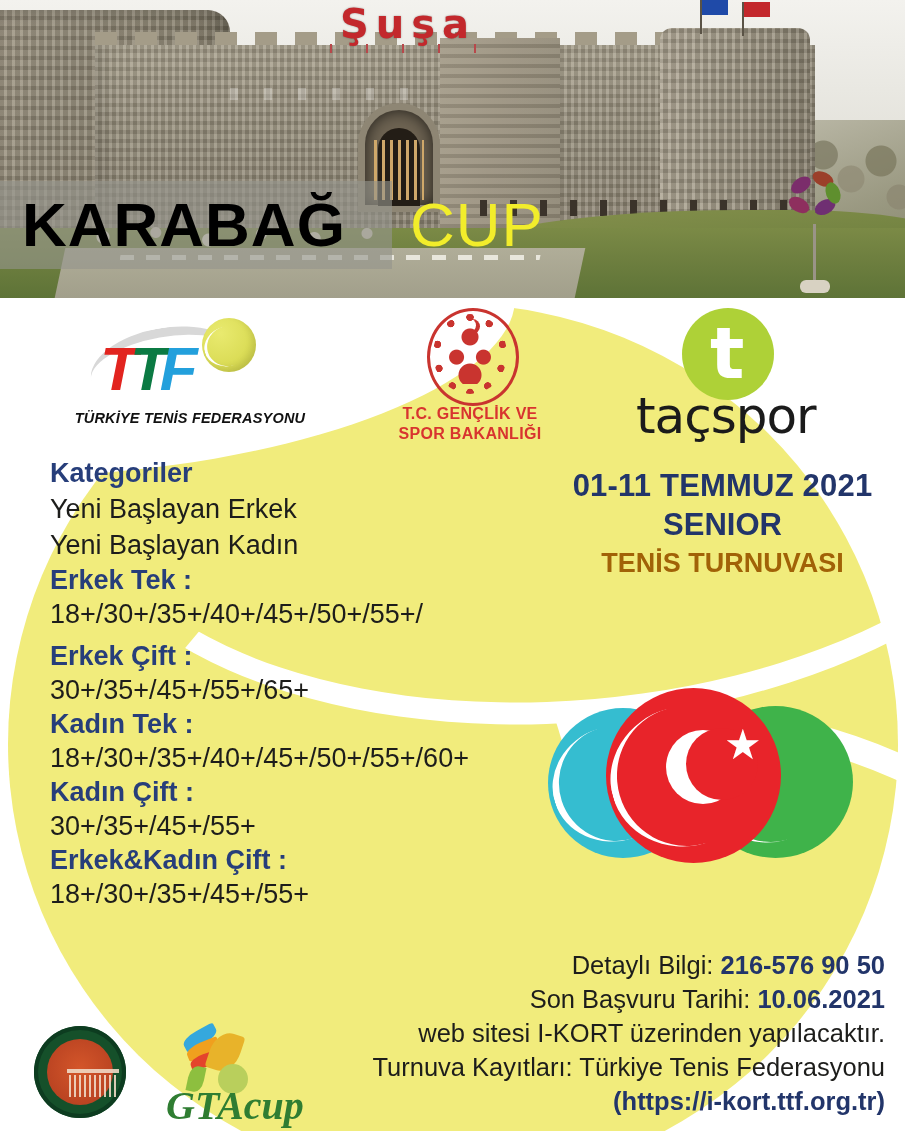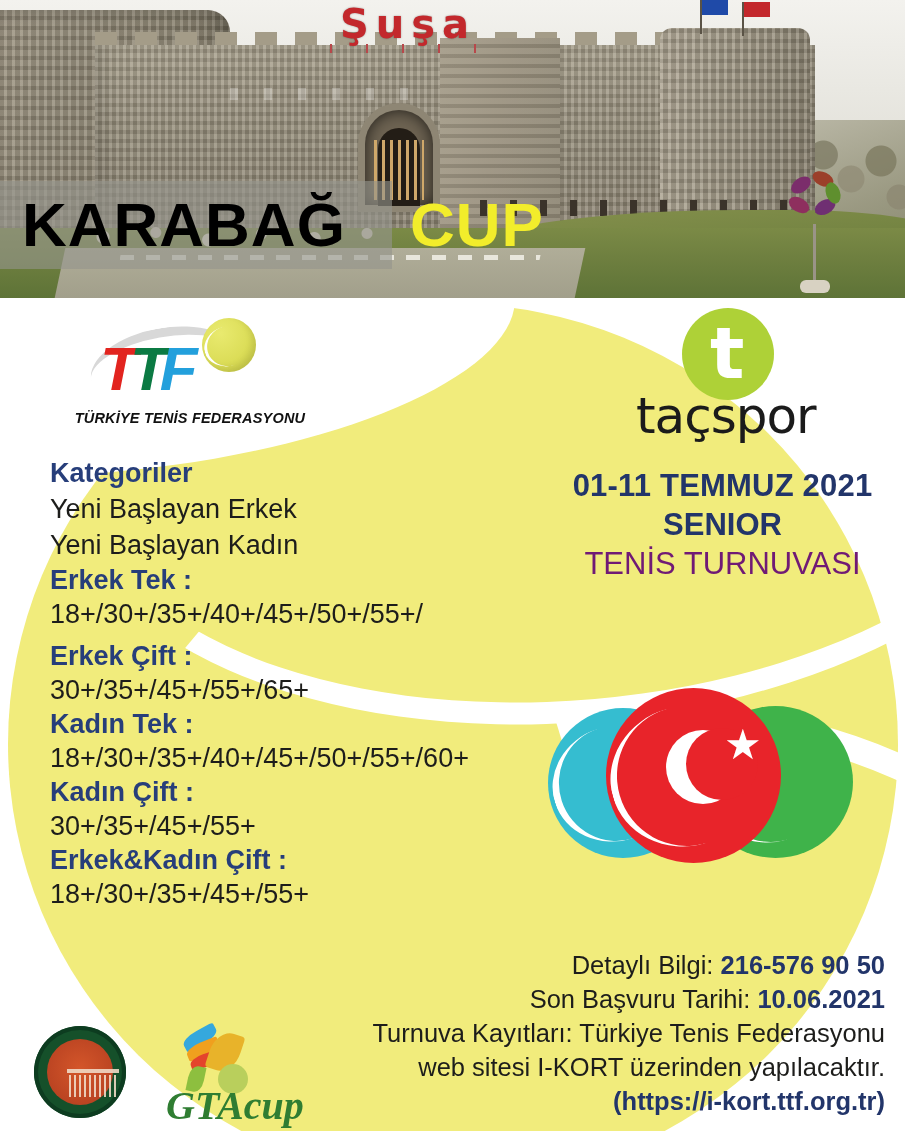--- a/index.html
+++ b/index.html
@@ -164,21 +164,21 @@
     background:rgba(148,148,140,.62);
   }
   .title-karabag{
     position:absolute;left:22px;top:186px;
     font-size:62px;font-weight:700;color:#000000;
     letter-spacing:1px;line-height:78px;
     font-family:"Liberation Sans",sans-serif;
   }
   .title-cup{
     position:absolute;left:410px;top:186px;
-    font-size:62px;font-weight:700;color:#f2ed2b;
+    font-size:62px;font-weight:400;color:#f2ed2b;
     letter-spacing:1px;line-height:78px;
     font-family:"Liberation Sans",sans-serif;
   }
 
   
   .lower{
     position:absolute;left:0;top:298px;width:905px;height:833px;
     background:#ffffff;overflow:hidden;
   }
   .ball-bg{
@@ -313,21 +313,21 @@
   .col-right{position:absolute;left:540px;top:168px;width:365px;text-align:center;}
   .date-line{
     color:#22356a;font-weight:700;font-size:31px;line-height:39px;letter-spacing:.2px;
     font-family:"Liberation Sans",sans-serif;
   }
   .senior-line{
     color:#22356a;font-weight:700;font-size:31px;line-height:39px;
     font-family:"Liberation Sans",sans-serif;
   }
   .turnuva-line{
-    color:#701a75;font-weight:400;font-size:31px;line-height:39px;
+    color:#a16207;font-weight:700;font-size:27px;line-height:39px;
     font-family:"Liberation Sans",sans-serif;
   }
 
   
   .balls{position:absolute;left:548px;top:390px;width:330px;height:180px;}
   .ball{position:absolute;border-radius:50%;}
   .ball .seam{
     position:absolute;border-left:7px solid #fff;border-radius:50%;
   }
   .b-cyan{left:0px;top:20px;width:150px;height:150px;background:#35bdd0;}
@@ -449,20 +449,30 @@
 
     <div class="logos">
 
       <div class="ttf">
         <div class="ttf-swoosh"></div>
         <div class="ttf-ball"></div>
         <div class="ttf-letters"><span class="t1">T</span><span class="t2">T</span><span class="t3">F</span></div>
         <div class="ttf-name">TÜRKİYE TENİS FEDERASYONU</div>
       </div>
 
+      <div class="gsb">
+        <div class="gsb-seal"></div>
+        <div class="gsb-dots"></div>
+        <div class="gsb-crescent"></div>
+        <div class="gsb-figs"></div>
+        <div class="gsb-text">
+          <div>T.C. GENÇLİK VE</div>
+          <div>SPOR BAKANLIĞI</div>
+        </div>
+      </div>
 
       <div class="tac">
         <div class="tac-circle"></div>
         <div class="tac-t">t</div>
         <div class="tac-word">taçspor</div>
       </div>
     </div>
 
     <div class="col-left">
       <div class="h-blue">Kategoriler</div>
@@ -524,19 +534,19 @@
       </div>
     </div>
 
     <div class="contact">
       <div>
         <span>Detaylı Bilgi: </span><b>216-576 90 50</b>
       </div>
       <div>
         <span>Son Başvuru Tarihi: </span><b>10.06.2021</b>
       </div>
+      <div>web sitesi I-KORT üzerinden yapılacaktır.</div>
       <div>Turnuva Kayıtları: Türkiye Tenis Federasyonu</div>
-      <div>web sitesi I-KORT üzerinden yapılacaktır.</div>
       <div class="url">(https://i-kort.ttf.org.tr)</div>
     </div>
 
   </div>
 </div>
 
 </body></html>

